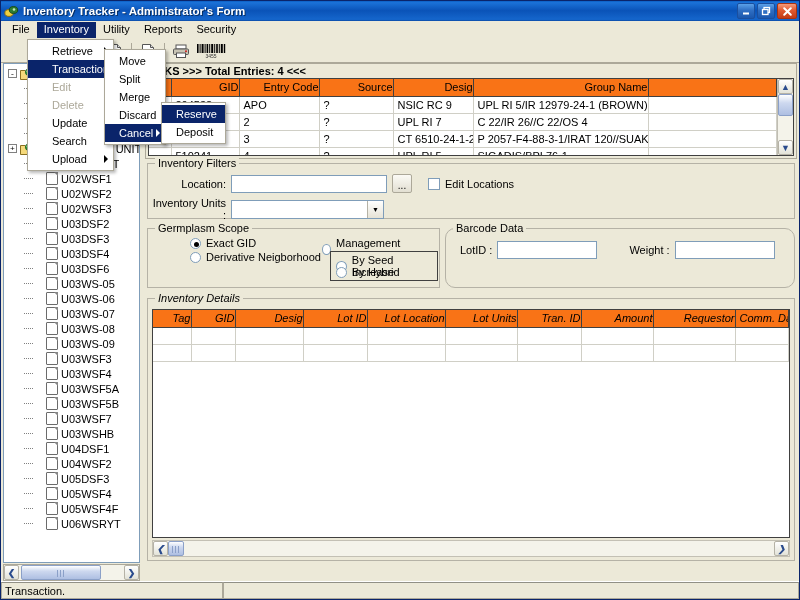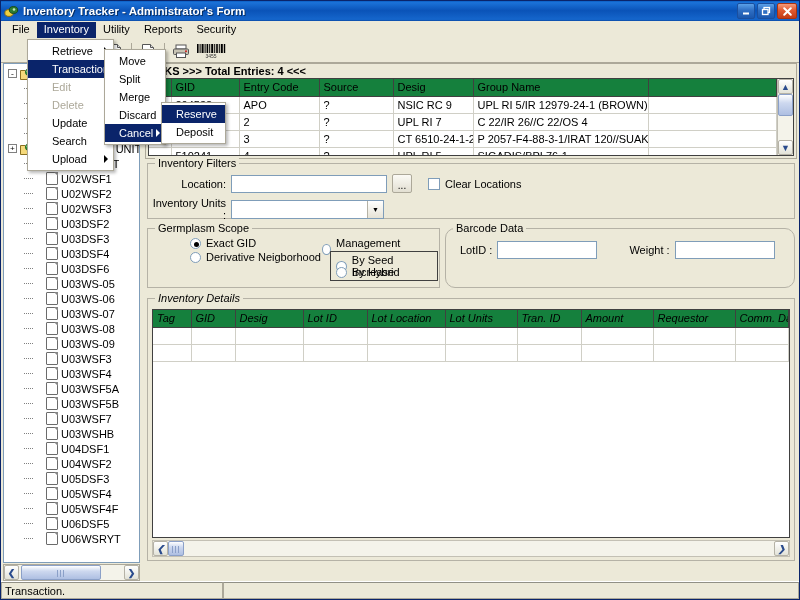--- a/index.html
+++ b/index.html
@@ -174,23 +174,23 @@
     white-space: nowrap; overflow: hidden; line-height: 14px;
   }
   .grid-box {
     position: absolute; left: 2px; right: 2px; top: 14px; bottom: 2px;
     background: #fff; border: 1px solid #404040;
     overflow: hidden; display: flex;
   }
   .grid-scroll-area { flex: 1 1 auto; overflow: hidden; position: relative; }
   table.grid { border-collapse: collapse; width: 100%; table-layout: fixed; }
   table.grid th {
-    background: #15803d; border-right: 1px solid #404040;
+    background: #f97316; border-right: 1px solid #404040;
     border-bottom: 1px solid #404040;
-    font-weight: normal; font-size: 11px; text-align: left;
+    font-weight: normal; font-size: 11px; text-align: right;
     padding: 2px 0 2px 4px; height: 17px; color: #000;
     white-space: nowrap; overflow: hidden;
   }
   table.grid td {
     border-right: 1px solid #d0cfc6; border-bottom: 1px solid #d0cfc6;
     font-size: 11px; padding: 2px 0 2px 4px; height: 17px;
     white-space: nowrap; overflow: hidden; color: #000; background: #fff;
   }
   .grid-vscroll {
     width: 16px; flex: 0 0 auto; background: #f4f3ea;
@@ -615,27 +615,20 @@
             <span class="expander blank"></span>
             <span class="leaf-icon"></span>
             <span class="lbl">U05WSF4</span>
           </div>
           <div class="tnode">
             <span class="ind"></span>
             <span class="dashline"></span>
             <span class="expander blank"></span>
             <span class="leaf-icon"></span>
             <span class="lbl">U05WSF4F</span>
-          </div>
-          <div class="tnode">
-            <span class="ind"></span>
-            <span class="dashline"></span>
-            <span class="expander blank"></span>
-            <span class="leaf-icon"></span>
-            <span class="lbl">U06DSF5</span>
           </div>
           <div class="tnode">
             <span class="ind"></span>
             <span class="dashline"></span>
             <span class="expander blank"></span>
             <span class="leaf-icon"></span>
             <span class="lbl">U06WSRYT</span>
           </div>
         </div>
     </div>
@@ -727,21 +720,21 @@
 
       <div class="gbox" style="left:2px; right:2px; top:100px; height:56px;">
         <span class="gtitle">Inventory Filters</span>
 
         <div class="rowline" style="position:absolute;left:28px;top:10px;">
           <span class="fld-label" style="width:50px;text-align:right">Location:</span>
           <input class="txt" style="width: 156px;" value="">
           <span class="elipsis-btn">...</span>
           <span style="width:6px"></span>
           <span class="chk"></span>
-          <span class="fld-label">Clear Locations</span>
+          <span class="fld-label">Edit Locations</span>
         </div>
 
         <div class="rowline" style="position:absolute;left:2px;top:33px;">
           <span class="fld-label" style="width:76px;text-align:right">Inventory Units :</span>
           <span class="combo" style="width:153px">
             <span class="cval"></span>
             <span class="carrow">▼</span>
           </span>
         </div>
       </div>

